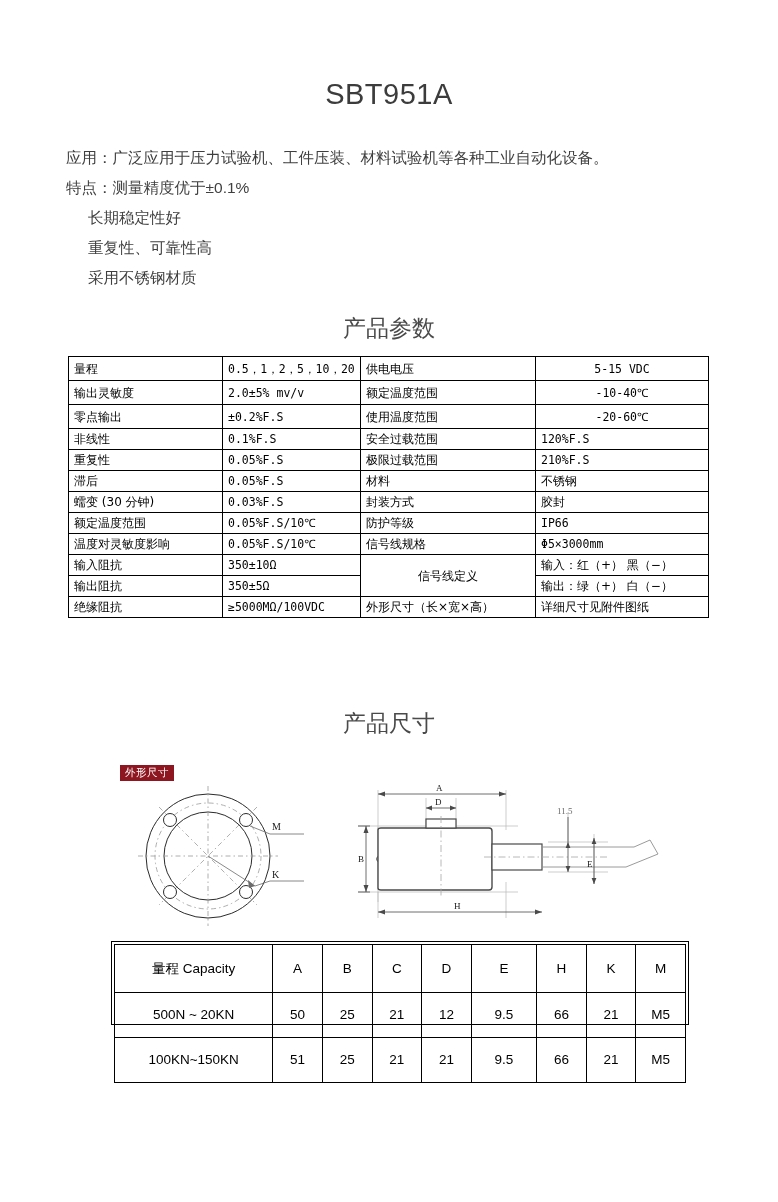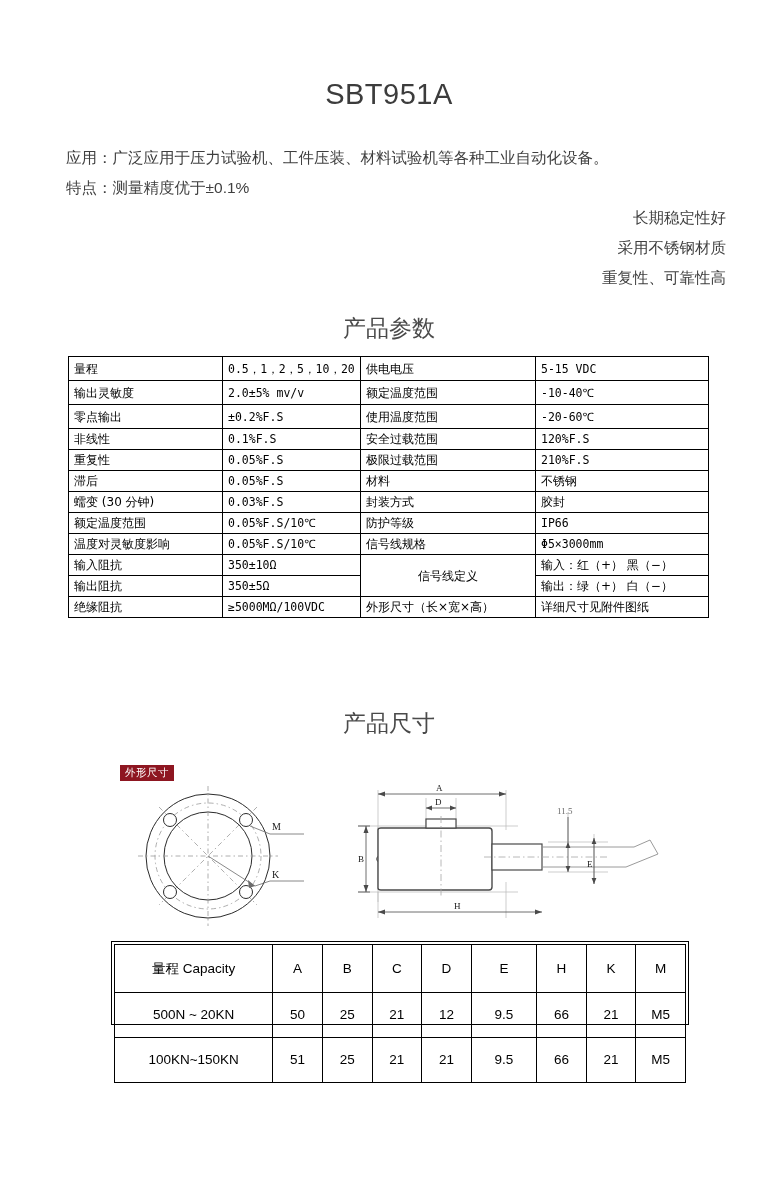--- a/index.html
+++ b/index.html
@@ -34,21 +34,21 @@
   .intro {
     position: absolute;
     top: 143px;
     left: 66px;
     width: 660px;
     font-size: 15.5px;
     line-height: 30px;
     color: #3f3f3f;
   }
   .intro .line { white-space: nowrap; }
-  .intro .indent { padding-left: 22px; text-align: right; }
+  .intro .indent { padding-left: 22px; }
 
   
   .section-heading {
     position: absolute;
     width: 778px;
     left: 0;
     text-align: center;
     font-size: 23px;
     font-weight: 400;
     color: #4a4a4a;
@@ -74,21 +74,21 @@
     height: 20px;
     vertical-align: middle;
     line-height: 16px;
     white-space: nowrap;
     overflow: hidden;
   }
   .spec-table td.cjk {
     font-family: "DejaVu Sans", "Liberation Sans", sans-serif;
     font-size: 12px;
   }
-  .spec-table td.bottomalign { vertical-align: bottom; padding-bottom: 3px; }
+  .spec-table td.bottomalign { vertical-align: bottom; padding-bottom: 3px; text-align: center; }
   .spec-table td.center { text-align: center; }
   .col-a { width: 154px; }
   .col-b { width: 138px; }
   .col-c { width: 175px; }
   .col-d { width: 173px; }
   .tall-2 { height: 42px; }
   .range-val { line-height: 21px; white-space: normal; }
 
   
   .drawings {
@@ -152,22 +152,22 @@
 </style>
 </head>
 <body>
 
 <div class="page-title">SBT951A</div>
 
 <div class="intro">
   <div class="line">应用：广泛应用于压力试验机、工件压装、材料试验机等各种工业自动化设备。</div>
   <div class="line">特点：测量精度优于±0.1%</div>
   <div class="line indent">长期稳定性好</div>
+  <div class="line indent">重复性、可靠性高</div>
   <div class="line indent">采用不锈钢材质</div>
-  <div class="line indent">重复性、可靠性高</div>
 </div>
 
 <div class="section-heading" id="heading-params">产品参数</div>
 
 <table class="spec-table">
   <colgroup>
     <col class="col-a">
       <col class="col-b">
       <col class="col-c">
       <col class="col-d">

